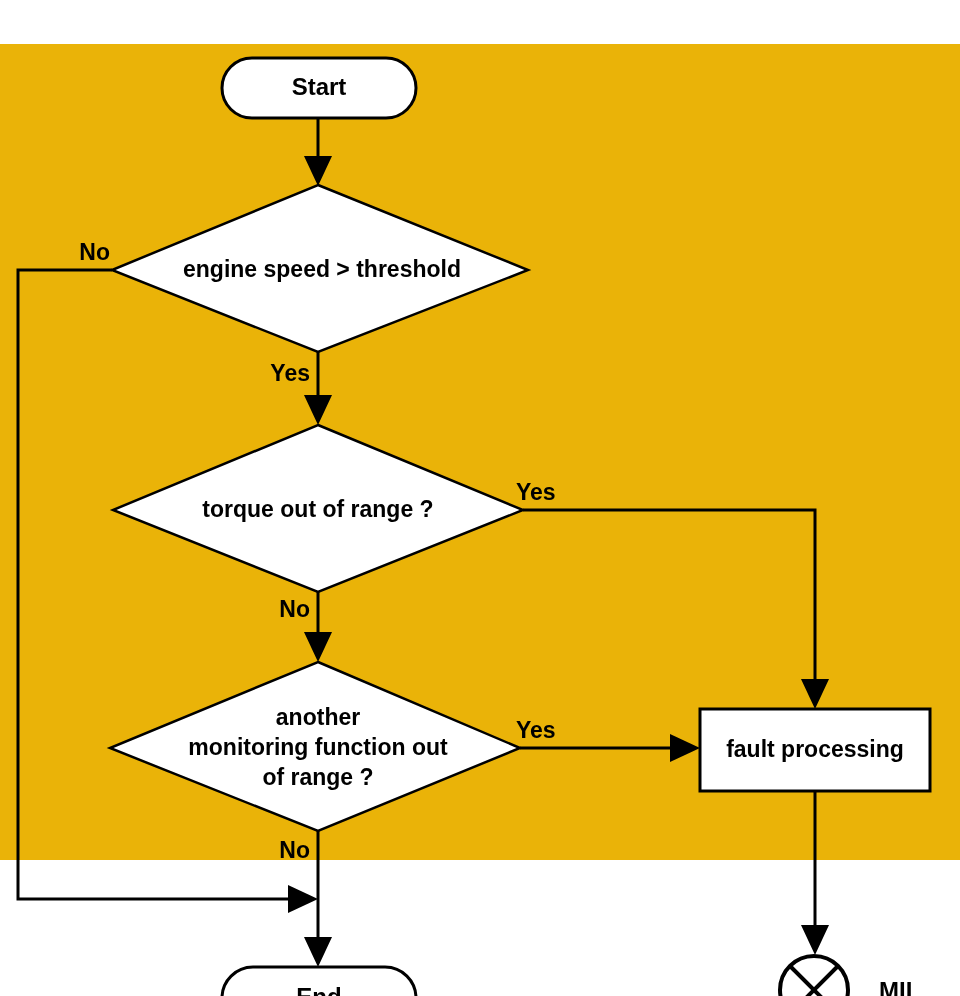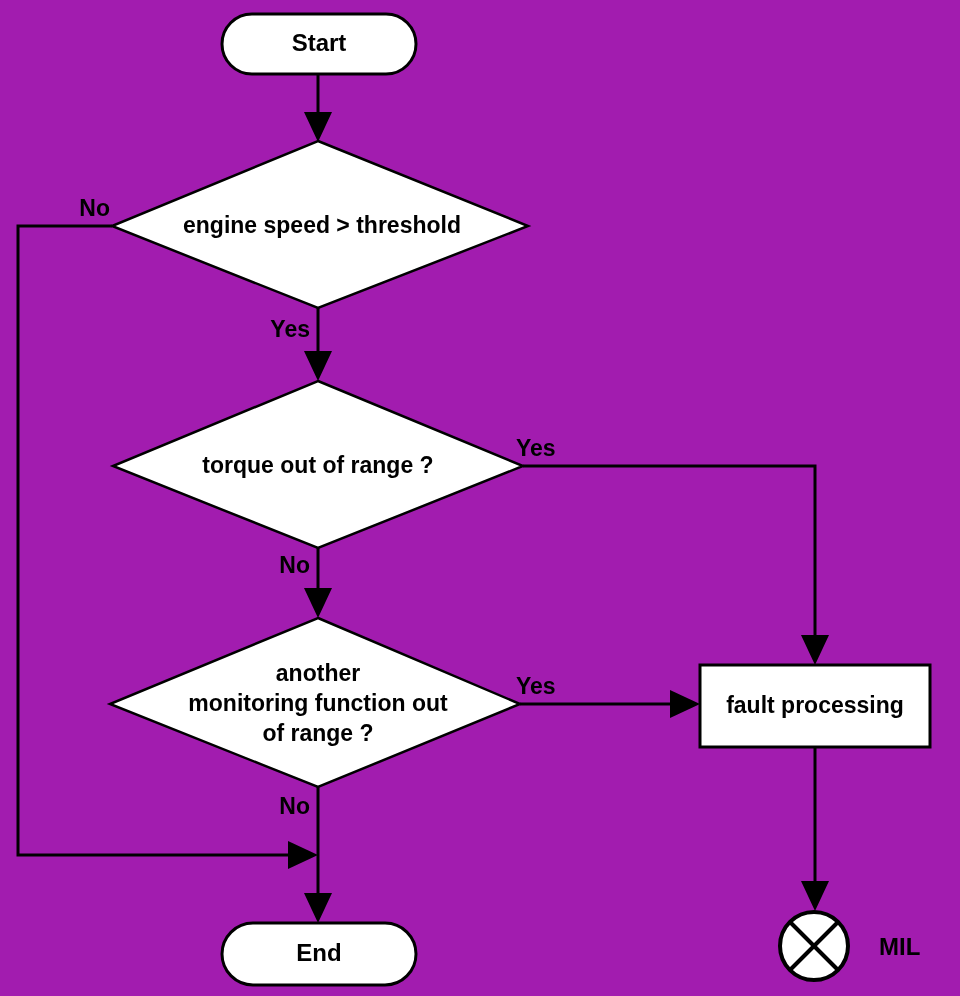--- a/index.html
+++ b/index.html
@@ -9,22 +9,23 @@
   }
   body {
     width: 960px;
     height: 996px;
     font-family: "Liberation Sans", sans-serif;
     overflow: hidden;
   }
   #flowchart-root {
     position: relative;
     width: 960px;
-    height: 996px;
-    background: #a21caf;
+    height: 816px;
+    background: #eab308;
+    margin-top: 44px;
   }
   svg#flow-svg {
     display: block;
     width: 960px;
     height: 996px;
   }
   .node-shape {
     fill: #ffffff;
     stroke: #000000;
     stroke-width: 3;

